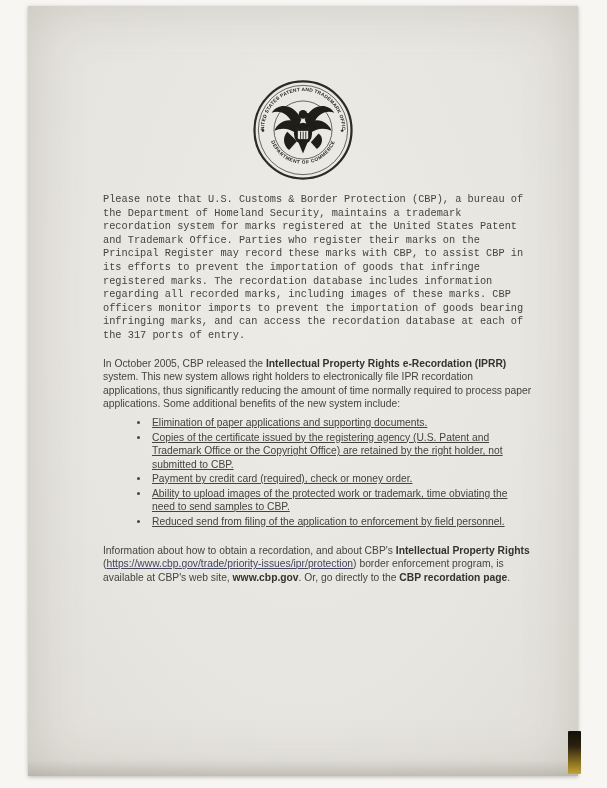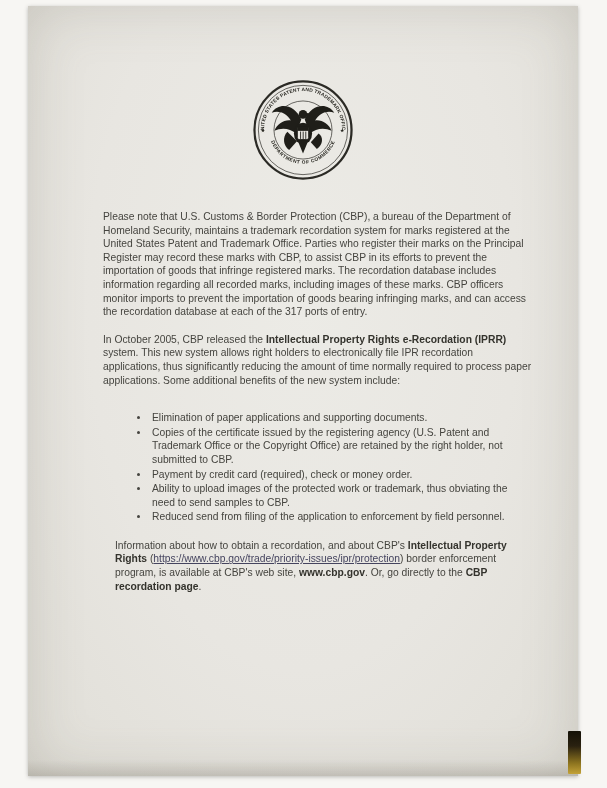--- a/index.html
+++ b/index.html
@@ -13,26 +13,26 @@
     background: radial-gradient(ellipse at 50% 38%, #ecebe6 0%, #e8e6e1 55%, #e0ded7 100%);
     box-shadow: inset 0 0 55px rgba(110,104,92,0.22), 0 1px 4px rgba(0,0,0,0.25);
     color:#45443f;
     font-size:10.3px; line-height:13.6px;
   }
   .content { padding: 0 46px 0 75px; }
   .seal { width:104px; height:104px; margin:72px auto 0; display:block; }
   .seal svg { width:100%; height:100%; display:block; }
   .seal-text { font-family:"Liberation Sans", sans-serif; font-weight:bold; fill:#26251f; }
   p { margin:0; }
-  .p1 { margin:28px 0 14px; }
-  .p2 { margin:0 0 24px; }
-  .p3 { margin:12px; }
+  .p1 { margin:11px 0 14px;font-family:Liberation Mono, monospace; }
+  .p2 { margin:0 0 5px; }
+  .p3 { margin:0; }
   strong { color:#34332d; }
   ul.benefits { margin:0 0 15px 30px; padding-left:17px; list-style:disc outside; }
-  ul.benefits li { margin:0 0 1px; padding-left:2px; }
+  ul.benefits li { margin:0 0 1px; padding-left:2px;text-decoration:underline; }
   .doc-link { text-decoration:underline; color:#45445f; }
   .scan-artifact {
     position:absolute; left:568px; top:731px; width:13px; height:43px;
     background: linear-gradient(180deg, #141107 0%, #2a2110 35%, #8d741f 75%, #c3a238 100%);
     border-radius:1px;
   }
   .bottom-shade {
     position:absolute; left:28px; top:760px; width:550px; height:16px;
     background: linear-gradient(180deg, rgba(0,0,0,0) 0%, rgba(90,84,70,0.18) 100%);
   }
@@ -87,21 +87,21 @@
       </p>
 
       <p class="p2">
         <span>In October 2005, CBP released the </span><strong>Intellectual Property Rights e-Recordation (IPRR)</strong><span> system. This new system allows right holders to electronically file IPR recordation applications, thus significantly reducing the amount of time normally required to process paper applications. Some additional benefits of the new system include:</span>
       </p>
 
       <ul class="benefits">
         <li>Elimination of paper applications and supporting documents.</li>
         <li>Copies of the certificate issued by the registering agency (U.S. Patent and Trademark Office or the Copyright Office) are retained by the right holder, not submitted to CBP.</li>
         <li>Payment by credit card (required), check or money order.</li>
-        <li>Ability to upload images of the protected work or trademark, thus obviating the need to send samples to CBP.</li>
+        <li>Ability to upload images of the protected work or trademark, time obviating the need to send samples to CBP.</li>
         <li>Reduced send from filing of the application to enforcement by field personnel.</li>
       </ul>
 
       <p class="p3">
         <span>Information about how to obtain a recordation, and about CBP's </span><strong>Intellectual Property Rights</strong><span> (</span><span class="doc-link">https://www.cbp.gov/trade/priority-issues/ipr/protection</span><span>) border enforcement program, is available at CBP's web site, </span><strong>www.cbp.gov</strong><span>.  Or, go directly to the </span><strong>CBP recordation page</strong><span>.</span>
       </p>
 
     </div>
   </div>
 

